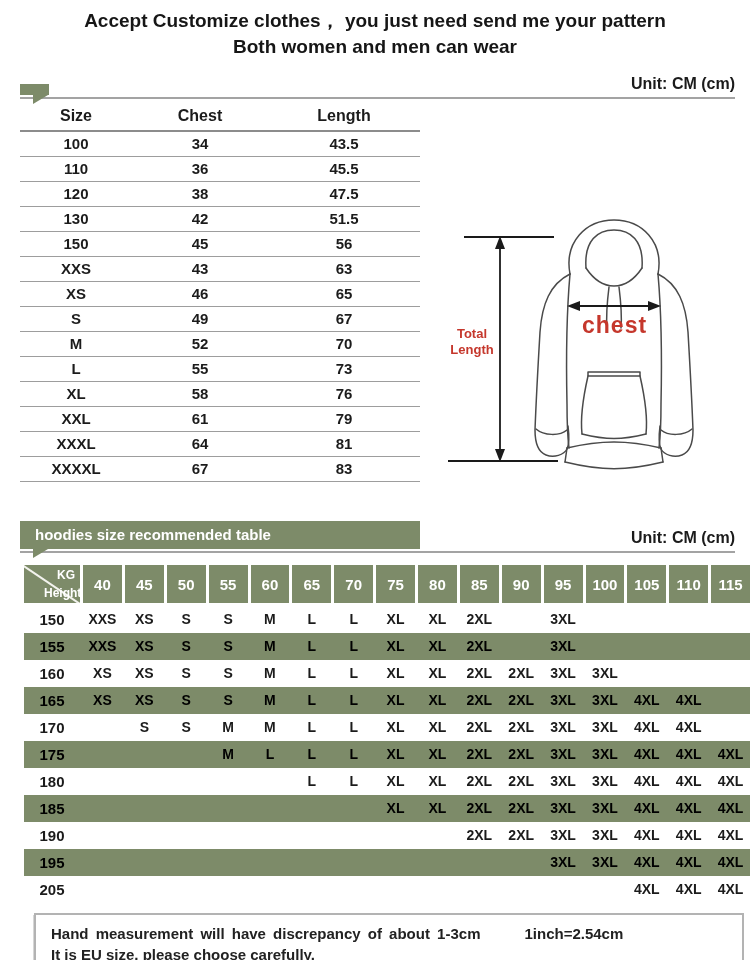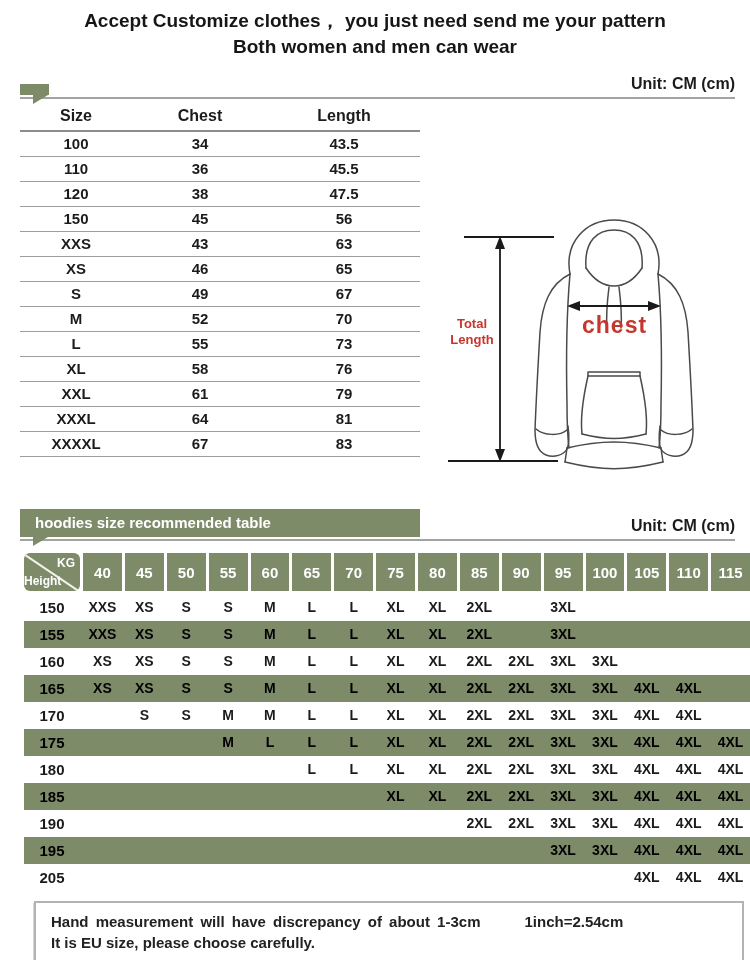--- a/index.html
+++ b/index.html
@@ -25,32 +25,32 @@
   
   .content1 { position:relative; height:406px; }
   table.size-table { position:absolute; left:20px; top:5px; width:400px; border-collapse:collapse; table-layout:fixed; text-align:center; }
   .size-table col.c1{width:28%} .size-table col.c2{width:34%} .size-table col.c3{width:38%}
   .size-table th { font-size:16px; font-weight:bold; padding:3px 0 5px; border-bottom:2px solid #8c8c8c; }
   .size-table td { font-size:15px; font-weight:bold; padding:3px 0 4px; border-bottom:1.5px solid #9d9d9d; }
 
   
   .diagram { position:absolute; left:436px; top:109px; width:308px; height:278px; }
   .diagram svg { position:absolute; left:0; top:0; width:308px; height:278px; }
-  .tl-label { position:absolute; left:8px; top:108px; width:56px; text-align:center; color:var(--red); font-weight:bold; font-size:13px; line-height:16px; }
+  .tl-label { position:absolute; left:8px; top:118px; width:56px; text-align:center; color:var(--red); font-weight:bold; font-size:13px; line-height:16px; }
   .chest-label { position:absolute; left:146px; top:104px; color:var(--red); font-weight:bold; font-size:23px; letter-spacing:1px; }
 
   
   .matrix { margin:12px 0 0 24px; width:726px; }
   .m-grid { display:grid; grid-template-columns:56px repeat(16, 1fr); column-gap:3px; }
   .m-head { margin-bottom:3px; }
   .mh-cell { background:var(--green); color:#fff; font-weight:bold; font-size:15px; height:38px; display:flex; align-items:center; justify-content:center; }
-  .m-corner { position:relative; background:var(--green); height:38px; overflow:hidden;border-radius:6px; }
+  .m-corner { position:relative; background:var(--green); height:38px; overflow:hidden; }
   .m-corner .diag { position:absolute; left:0; top:0; width:70px; height:1.5px; background:#f3f3ee; transform-origin:0 0; transform:rotate(34deg); }
   .m-corner .kg { position:absolute; top:3px; right:5px; color:#fff; font-weight:bold; font-size:12px; }
-  .m-corner .hgt { position:absolute; bottom:3px; left:0; color:#fff; font-weight:bold; font-size:12px; }
+  .m-corner .hgt { position:absolute; bottom:3px; left:20px; color:#fff; font-weight:bold; font-size:12px; }
   .m-row { height:27px; align-content:center; align-items:center; }
   .m-row > div { text-align:center; font-weight:bold; font-size:14px; line-height:27px; height:27px; }
   .m-row .m-label { font-size:15px; }
   .m-row.shaded { background:var(--green); color:#000000; }
 
   
   .footnote { margin:10px 6px 0 34px; border:2px solid #b3b3b3; box-shadow:-1px 2px 0 #d6d6d6; padding:8px 10px 9px 15px; font-weight:bold; font-size:15px; color:#222; }
   .footnote .l1 { display:flex; gap:44px; line-height:21px; word-spacing:3px; }
   .footnote .l2 { line-height:21px; }
 </style>
@@ -96,20 +96,25 @@
             <td>110</td>
             <td>36</td>
             <td>45.5</td>
           </tr>
           <tr>
             <td>120</td>
             <td>38</td>
             <td>47.5</td>
           </tr>
           <tr>
+            <td>130</td>
+            <td>42</td>
+            <td>51.5</td>
+          </tr>
+          <tr>
             <td>150</td>
             <td>45</td>
             <td>56</td>
           </tr>
           <tr>
             <td>XXS</td>
             <td>43</td>
             <td>63</td>
           </tr>
           <tr>
@@ -196,21 +201,21 @@
           <path d="M138,98 L218,98"></path>
           <polygon points="131,98 144,93 144,103" fill="#1a1a1a" stroke="none"></polygon>
           <polygon points="225,98 212,93 212,103" fill="#1a1a1a" stroke="none"></polygon>
         </g>
       </svg>
       <span class="tl-label">Total Length</span>
       <span class="chest-label">chest</span>
     </div>
   </div>
 
-  <div class="sec-head" style="margin-top:4px">
+  <div class="sec-head" style="margin-top:16px">
     <div class="banner banner2">
       <span>hoodies size recommended table</span>
       <i class="tail"></i>
     </div>
     <div class="unit">Unit: CM (cm)</div>
   </div>
   <div class="rule"></div>
 
   <div class="matrix">
     <div class="m-grid m-head" id="matrix-head">

